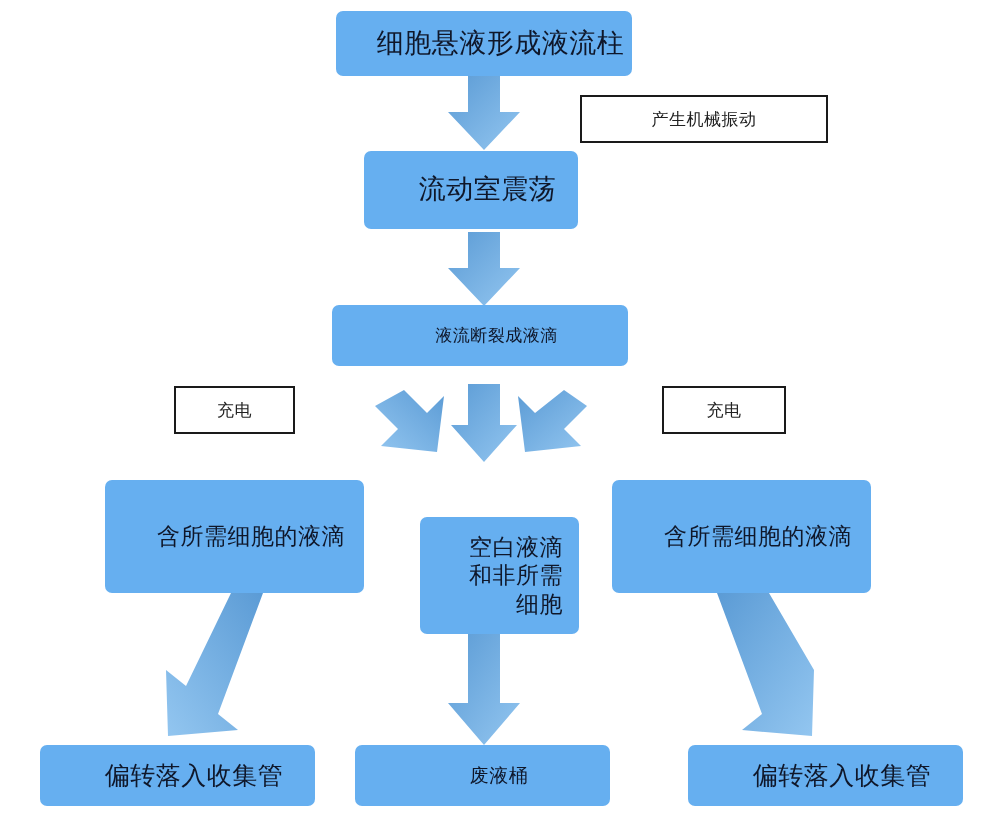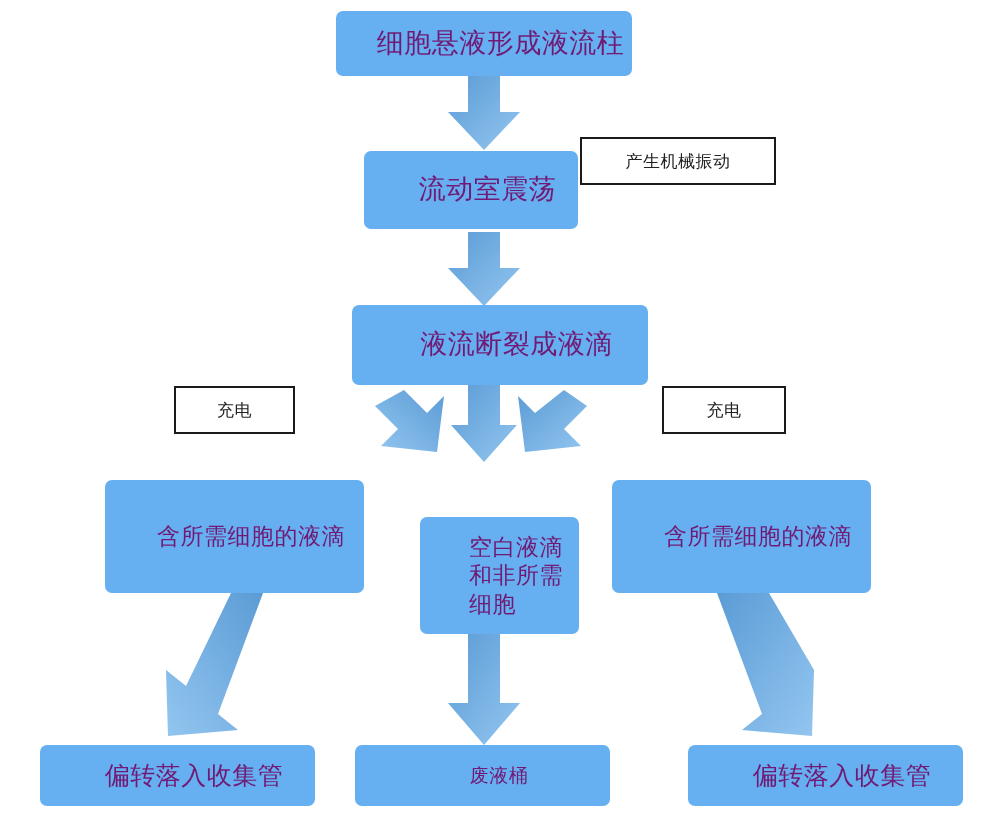--- a/index.html
+++ b/index.html
@@ -14,25 +14,25 @@
     background: #ffffff;
     font-family: "Liberation Sans", "DejaVu Sans", sans-serif;
     overflow: hidden;
   }
 
   
   .node {
     position: absolute;
     background: #66AFF0;
     border-radius: 7px;
-    color: #701a75;
+    color: #0f172a;
     display: flex;
     align-items: center;
     justify-content: center;
-    text-align: left;
+    text-align: right;
     line-height: 1.24;
     box-sizing: border-box;
     letter-spacing: 0.5px;
     white-space: pre-line;
     padding-left: 33px;
   }
 
   
   .note {
     position: absolute;
@@ -93,36 +93,36 @@
 
     <polygon fill="url(#gradV)" points="468,634 500,634 500,703 520,703 484,745 448,703 468,703"></polygon>
 
     <polygon fill="url(#gradDR)" points="737,593 769,593 814,670 812,736 742,730 762,714 717,593"></polygon>
   </svg>
 
   <div class="node" style="left:336px; top:11px; width:296px; height:65px; font-size:27px;">细胞悬液形成液流柱</div>
 
   <div class="node" style="left:364px; top:151px; width:214px; height:78px; font-size:27px;">流动室震荡</div>
 
-  <div class="node" style="left:352px; top:305px; width:296px; height:80px; font-size:27px;">液流断裂成液滴</div>
+  <div class="node" style="left:332px; top:305px; width:296px; height:61px; font-size:17px;">液流断裂成液滴</div>
 
   <div class="node" style="left:105px; top:480px; width:259px; height:113px; font-size:23px;">含所需细胞的液滴</div>
 
   <div class="node" style="left:420px; top:517px; width:159px; height:117px; font-size:23px;">空白液滴
 和非所需
 细胞</div>
 
   <div class="node" style="left:612px; top:480px; width:259px; height:113px; font-size:23px;">含所需细胞的液滴</div>
 
   <div class="node" style="left:40px; top:745px; width:275px; height:61px; font-size:25px;">偏转落入收集管</div>
 
   <div class="node" style="left:355px; top:745px; width:255px; height:61px; font-size:19px;">废液桶</div>
 
   <div class="node" style="left:688px; top:745px; width:275px; height:61px; font-size:25px;">偏转落入收集管</div>
 
-  <div class="note" style="left:580px; top:95px; width:196px; height:48px;margin-top:42px;">产生机械振动</div>
+  <div class="note" style="left:580px; top:95px; width:248px; height:48px;">产生机械振动</div>
 
   <div class="note" style="left:174px; top:386px; width:121px; height:48px;">充电</div>
 
 
   <div class="note" style="left:662px; top:386px; width:124px; height:48px;">充电</div>
 
 </div>
 
 </body></html>

